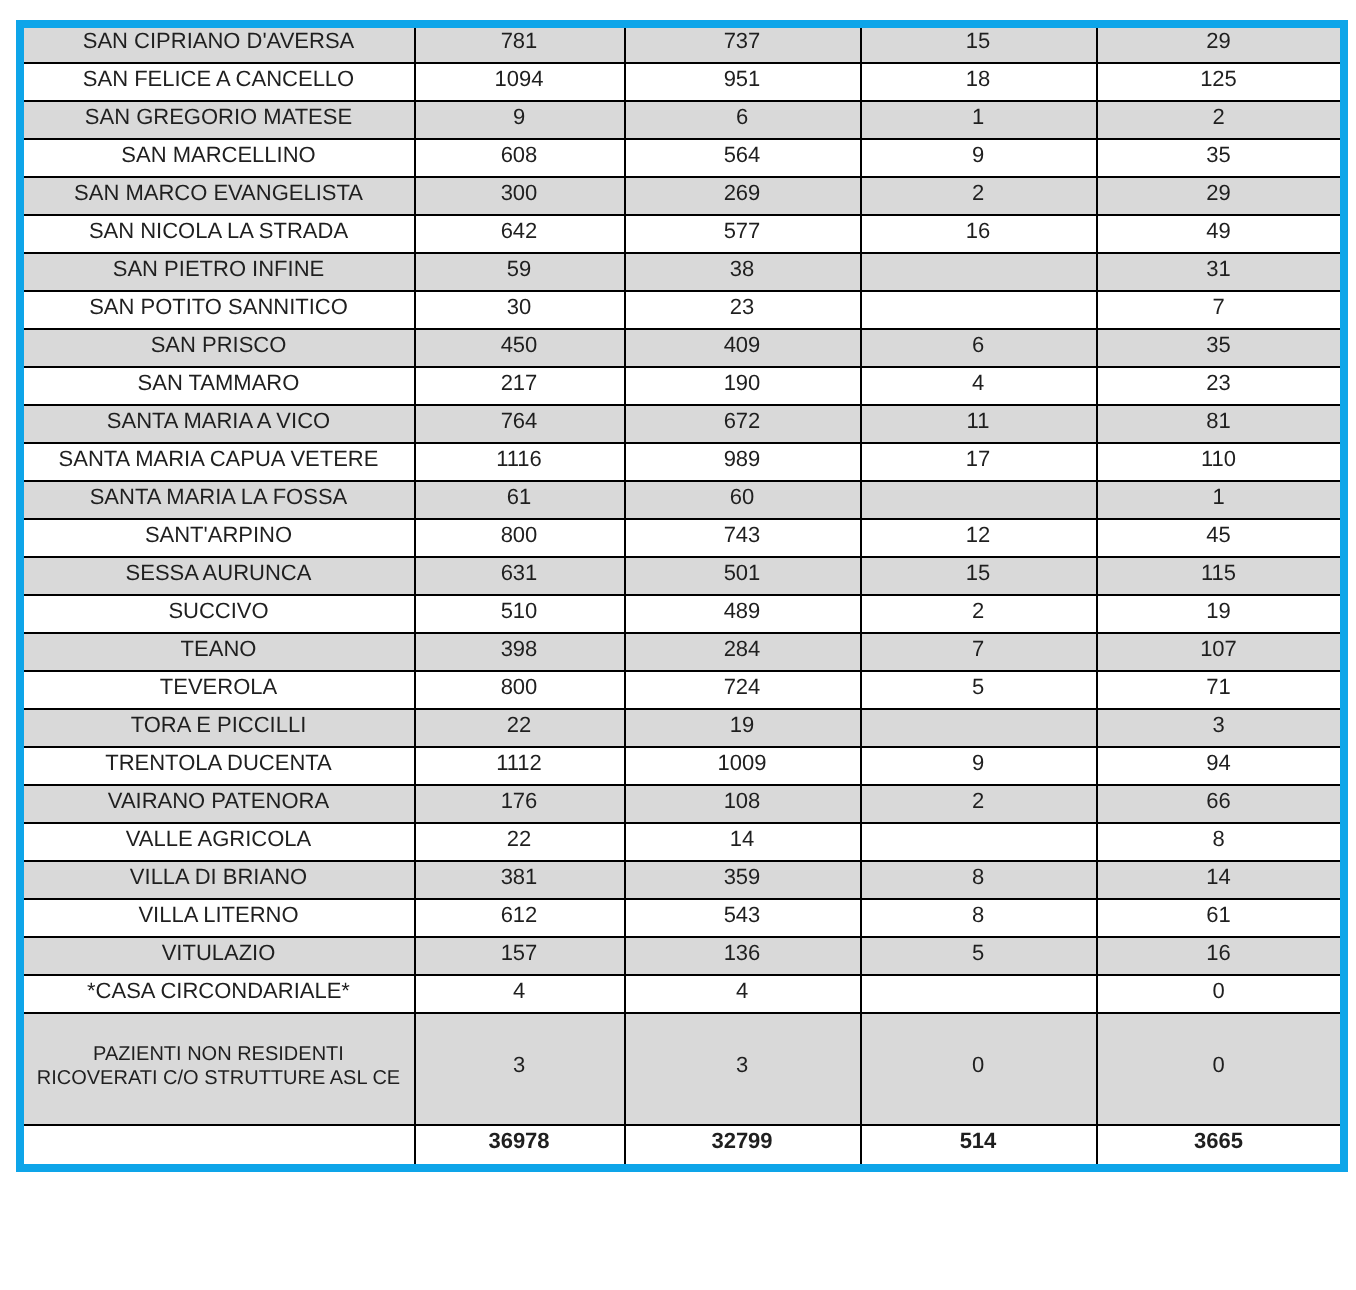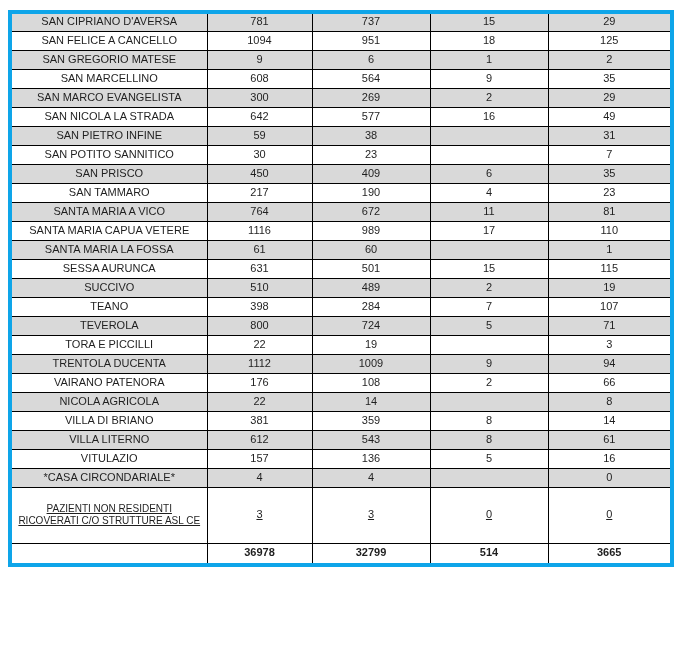--- a/index.html
+++ b/index.html
@@ -35,21 +35,20 @@
   }
   table.data-table tr.row {
     height: 19px;
   }
   
   table.data-table tr.row:nth-child(odd) td {
     background: #d9d9d9;
   }
   table.data-table tr.tall {
     height: 56px;
-    text-decoration: underline;
   }
   table.data-table tr.tall td.name-cell {
     font-size: 10px;
   }
   table.data-table tr.totals {
     height: 22px;
     margin-top: 39px;
   }
   table.data-table tr.totals td {
     font-weight: bold;
@@ -154,20 +153,27 @@
           <td>110</td>
         </tr>
         <tr class="row">
           <td class="name-cell">SANTA MARIA LA FOSSA</td>
           <td>61</td>
           <td>60</td>
           <td></td>
           <td>1</td>
         </tr>
         <tr class="row">
+          <td class="name-cell">SANT'ARPINO</td>
+          <td>800</td>
+          <td>743</td>
+          <td>12</td>
+          <td>45</td>
+        </tr>
+        <tr class="row">
           <td class="name-cell">SESSA AURUNCA</td>
           <td>631</td>
           <td>501</td>
           <td>15</td>
           <td>115</td>
         </tr>
         <tr class="row">
           <td class="name-cell">SUCCIVO</td>
           <td>510</td>
           <td>489</td>
@@ -203,21 +209,21 @@
           <td>94</td>
         </tr>
         <tr class="row">
           <td class="name-cell">VAIRANO PATENORA</td>
           <td>176</td>
           <td>108</td>
           <td>2</td>
           <td>66</td>
         </tr>
         <tr class="row">
-          <td class="name-cell">NICOLA AGRICOLA</td>
+          <td class="name-cell">VALLE AGRICOLA</td>
           <td>22</td>
           <td>14</td>
           <td></td>
           <td>8</td>
         </tr>
         <tr class="row">
           <td class="name-cell">VILLA DI BRIANO</td>
           <td>381</td>
           <td>359</td>
           <td>8</td>

